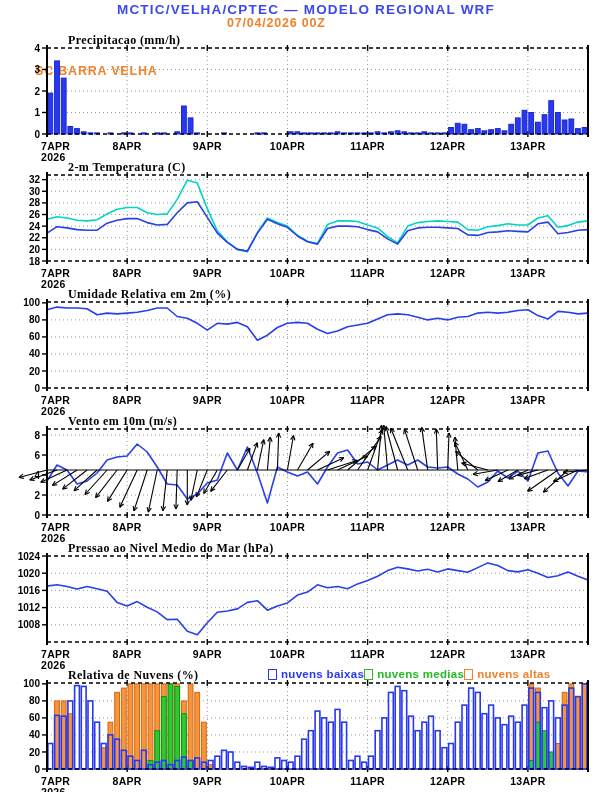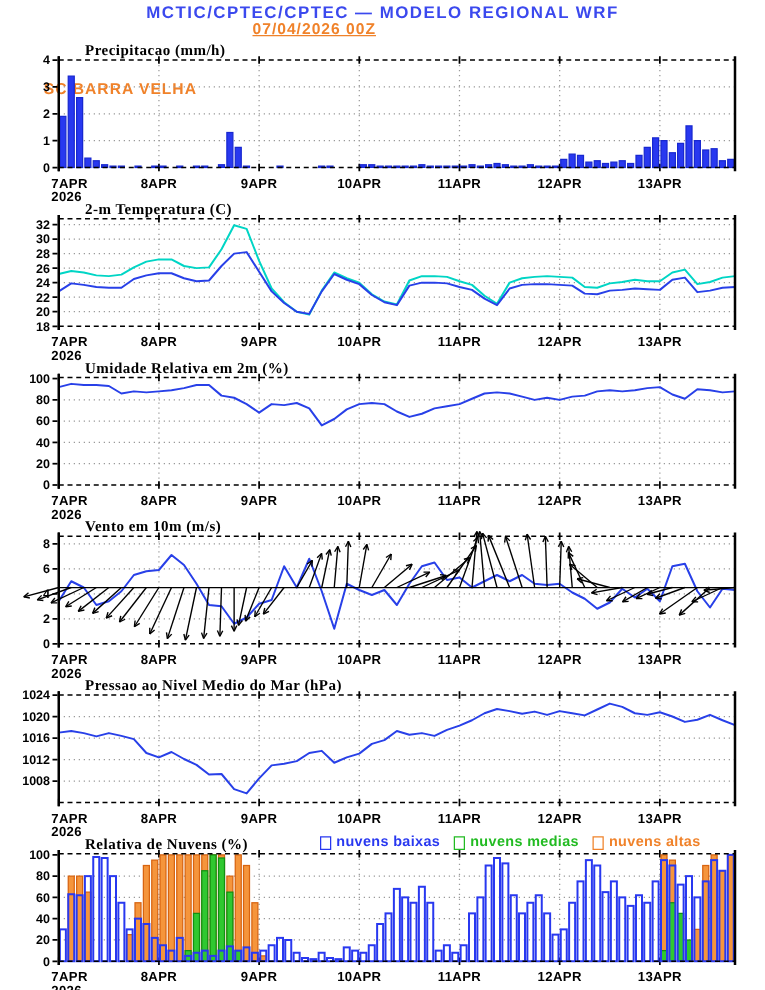--- a/index.html
+++ b/index.html
@@ -1,44 +1,44 @@
 <!DOCTYPE html>
 <html><head>
 <meta charset="utf-8">
 <style>
   html,body{margin:0;padding:0;background:#fff;}
   .page{position:relative;width:612px;height:792px;background:#fff;overflow:hidden;
         font-family:"Liberation Sans",sans-serif;font-weight:bold;}
   .hdr-title{position:absolute;left:0;right:0;top:2px;text-align:center;
              color:#3b49ee;font-size:13.5px;letter-spacing:1.2px;}
   .hdr-sub{position:absolute;top:16px;color:#f0822a;font-size:12.5px;letter-spacing:0.8px;}
-  .station{left:35px;margin-top:48px;} .dtime{left:202px;text-decoration:underline;}
+  .station{left:35px;margin-top:48px;} .dtime{left:227px;}
   .trow{position:absolute;left:0;width:612px;height:14px;}
   .ptitle{position:absolute;left:68px;color:#000;font-size:12px;letter-spacing:0.4px;white-space:nowrap;font-family:Liberation Serif, serif;}
   .coords{position:absolute;right:27px;color:#f0822a;font-size:12.5px;letter-spacing:0.6px;}
   .apptitle{position:absolute;right:27px;color:#00d5c5;font-size:12px;letter-spacing:0.6px;}
-  .legend{position:absolute;left:256px;right:4px;display:flex;gap:11px;align-items:center;white-space:nowrap;}
+  .legend{position:absolute;left:268px;right:4px;display:flex;align-items:center;white-space:nowrap;}
   .litem{display:flex;align-items:center;font-size:11.5px;letter-spacing:0.3px;}
   .lsq{display:inline-block;width:7px;height:9px;border:1.5px solid;margin-right:4px;background:#fff;}
   svg.plot{position:absolute;left:0;}
   .grid{stroke:#9a9a9a;stroke-width:1;stroke-dasharray:1 3;fill:none;}
   .axtick{stroke:#000;stroke-width:1.4;}
   .dframe{stroke:#000;stroke-width:1.3;stroke-dasharray:4 3;fill:none;}
   .sframe{stroke:#000;stroke-width:2;fill:none;}
   .ylab{font:bold 10px "Liberation Sans",sans-serif;fill:#000;text-anchor:end;}
   .xlab{font:bold 10.5px "Liberation Sans",sans-serif;fill:#000;letter-spacing:0.3px;}
   .ln{fill:none;stroke-width:1.6;stroke-linejoin:round;}
   .arr{stroke:#000;stroke-width:1.1;fill:none;}
 </style>
 </head>
 <body>
 
 <div class="page">
 
-  <div class="hdr-title">MCTIC/CPTEC/CPTEC — MODELO REGIONAL WRF</div>
+  <div class="hdr-title">MCTIC/VELHA/CPTEC — MODELO REGIONAL WRF</div>
   <div class="hdr-sub station">SC BARRA VELHA</div>
   <div class="hdr-sub dtime">07/04/2026 00Z</div>
 
   <section>
     <div class="trow" style="top:33px">
       <span class="ptitle">Precipitacao (mm/h)</span>
     </div>
     <svg class="plot" style="top:42px" width="612" height="120">
         <line class="axtick" x1="42" y1="92" x2="46" y2="92"></line>
         <text class="ylab" x="40" y="95.5">0</text>

